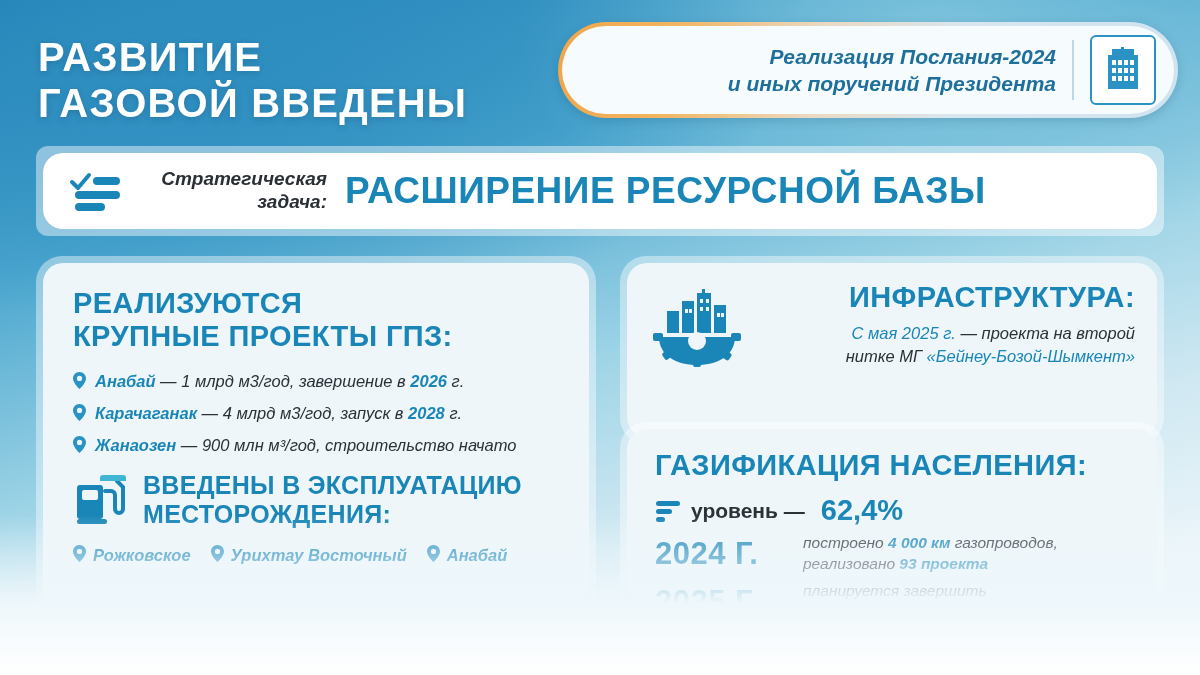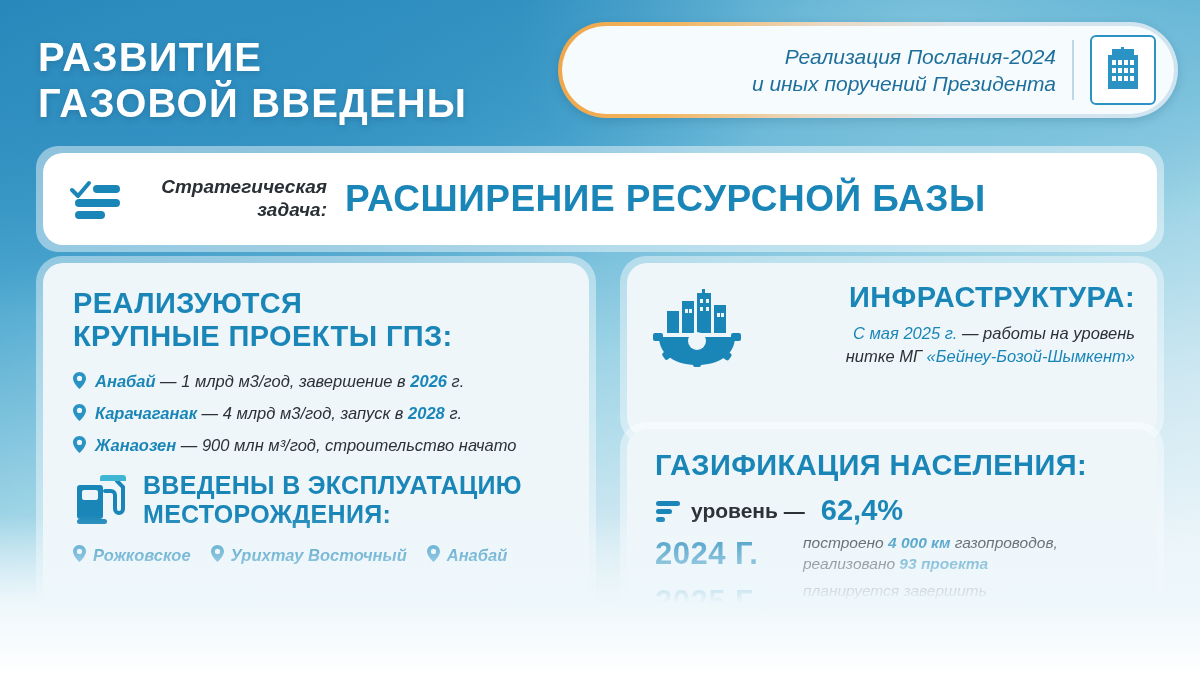--- a/index.html
+++ b/index.html
@@ -66,21 +66,21 @@
     display: flex;
     align-items: center;
     justify-content: flex-end;
     box-sizing: border-box;
     padding-right: 18px;
   }
   .badge-text {
     text-align: right;
     color: #1f6f9c;
     font-style: italic;
-    font-weight: normal;
+    font-weight: bold;
     font-size: 21px;
     line-height: 1.3;
     padding-right: 16px;
   }
   .badge-divider {
     width: 2px;
     height: 60px;
     background: #bcd8e7;
     margin-right: 16px;
   }
@@ -94,22 +94,22 @@
     justify-content: center;
     background: #ffffff;
   }
 
   
   .strip {
     position: absolute;
     left: 36px;
     top: 146px;
     width: 1128px;
-    height: 106px;
-    border-radius: 22px;
+    height: 90px;
+    border-radius: 12px;
     background: rgba(255,255,255,0.45);
     box-sizing: border-box;
     padding: 7px;
   }
   .strip-inner {
     width: 100%;
     height: 100%;
     border-radius: 20px;
     background: #ffffff;
     display: flex;
@@ -399,21 +399,21 @@
             <rect x="12" y="62" width="9" height="8" rx="2" transform="rotate(-35 16 66)"></rect>
             <rect x="71" y="62" width="9" height="8" rx="2" transform="rotate(35 75 66)"></rect>
           </g>
           <circle cx="46" cy="52" r="9" fill="#eef6fa"></circle>
         </svg>
       </div>
       <div class="infra-right">
         <div class="c-head" style="text-align:right;">ИНФРАСТРУКТУРА:</div>
         <div class="infra-text">
           <div>
-            <span class="hl2">С мая 2025 г.</span><span> — работы на уровень</span>
+            <span class="hl2">С мая 2025 г.</span><span> — проекта на второй</span>
           </div>
           <div>
             <span>нитке МГ </span><span class="hl2">«Бейнеу-Бозой-Шымкент»</span>
           </div>
         </div>
       </div>
     </div>
   </div>
 
   <div class="card" id="card-gasif">

